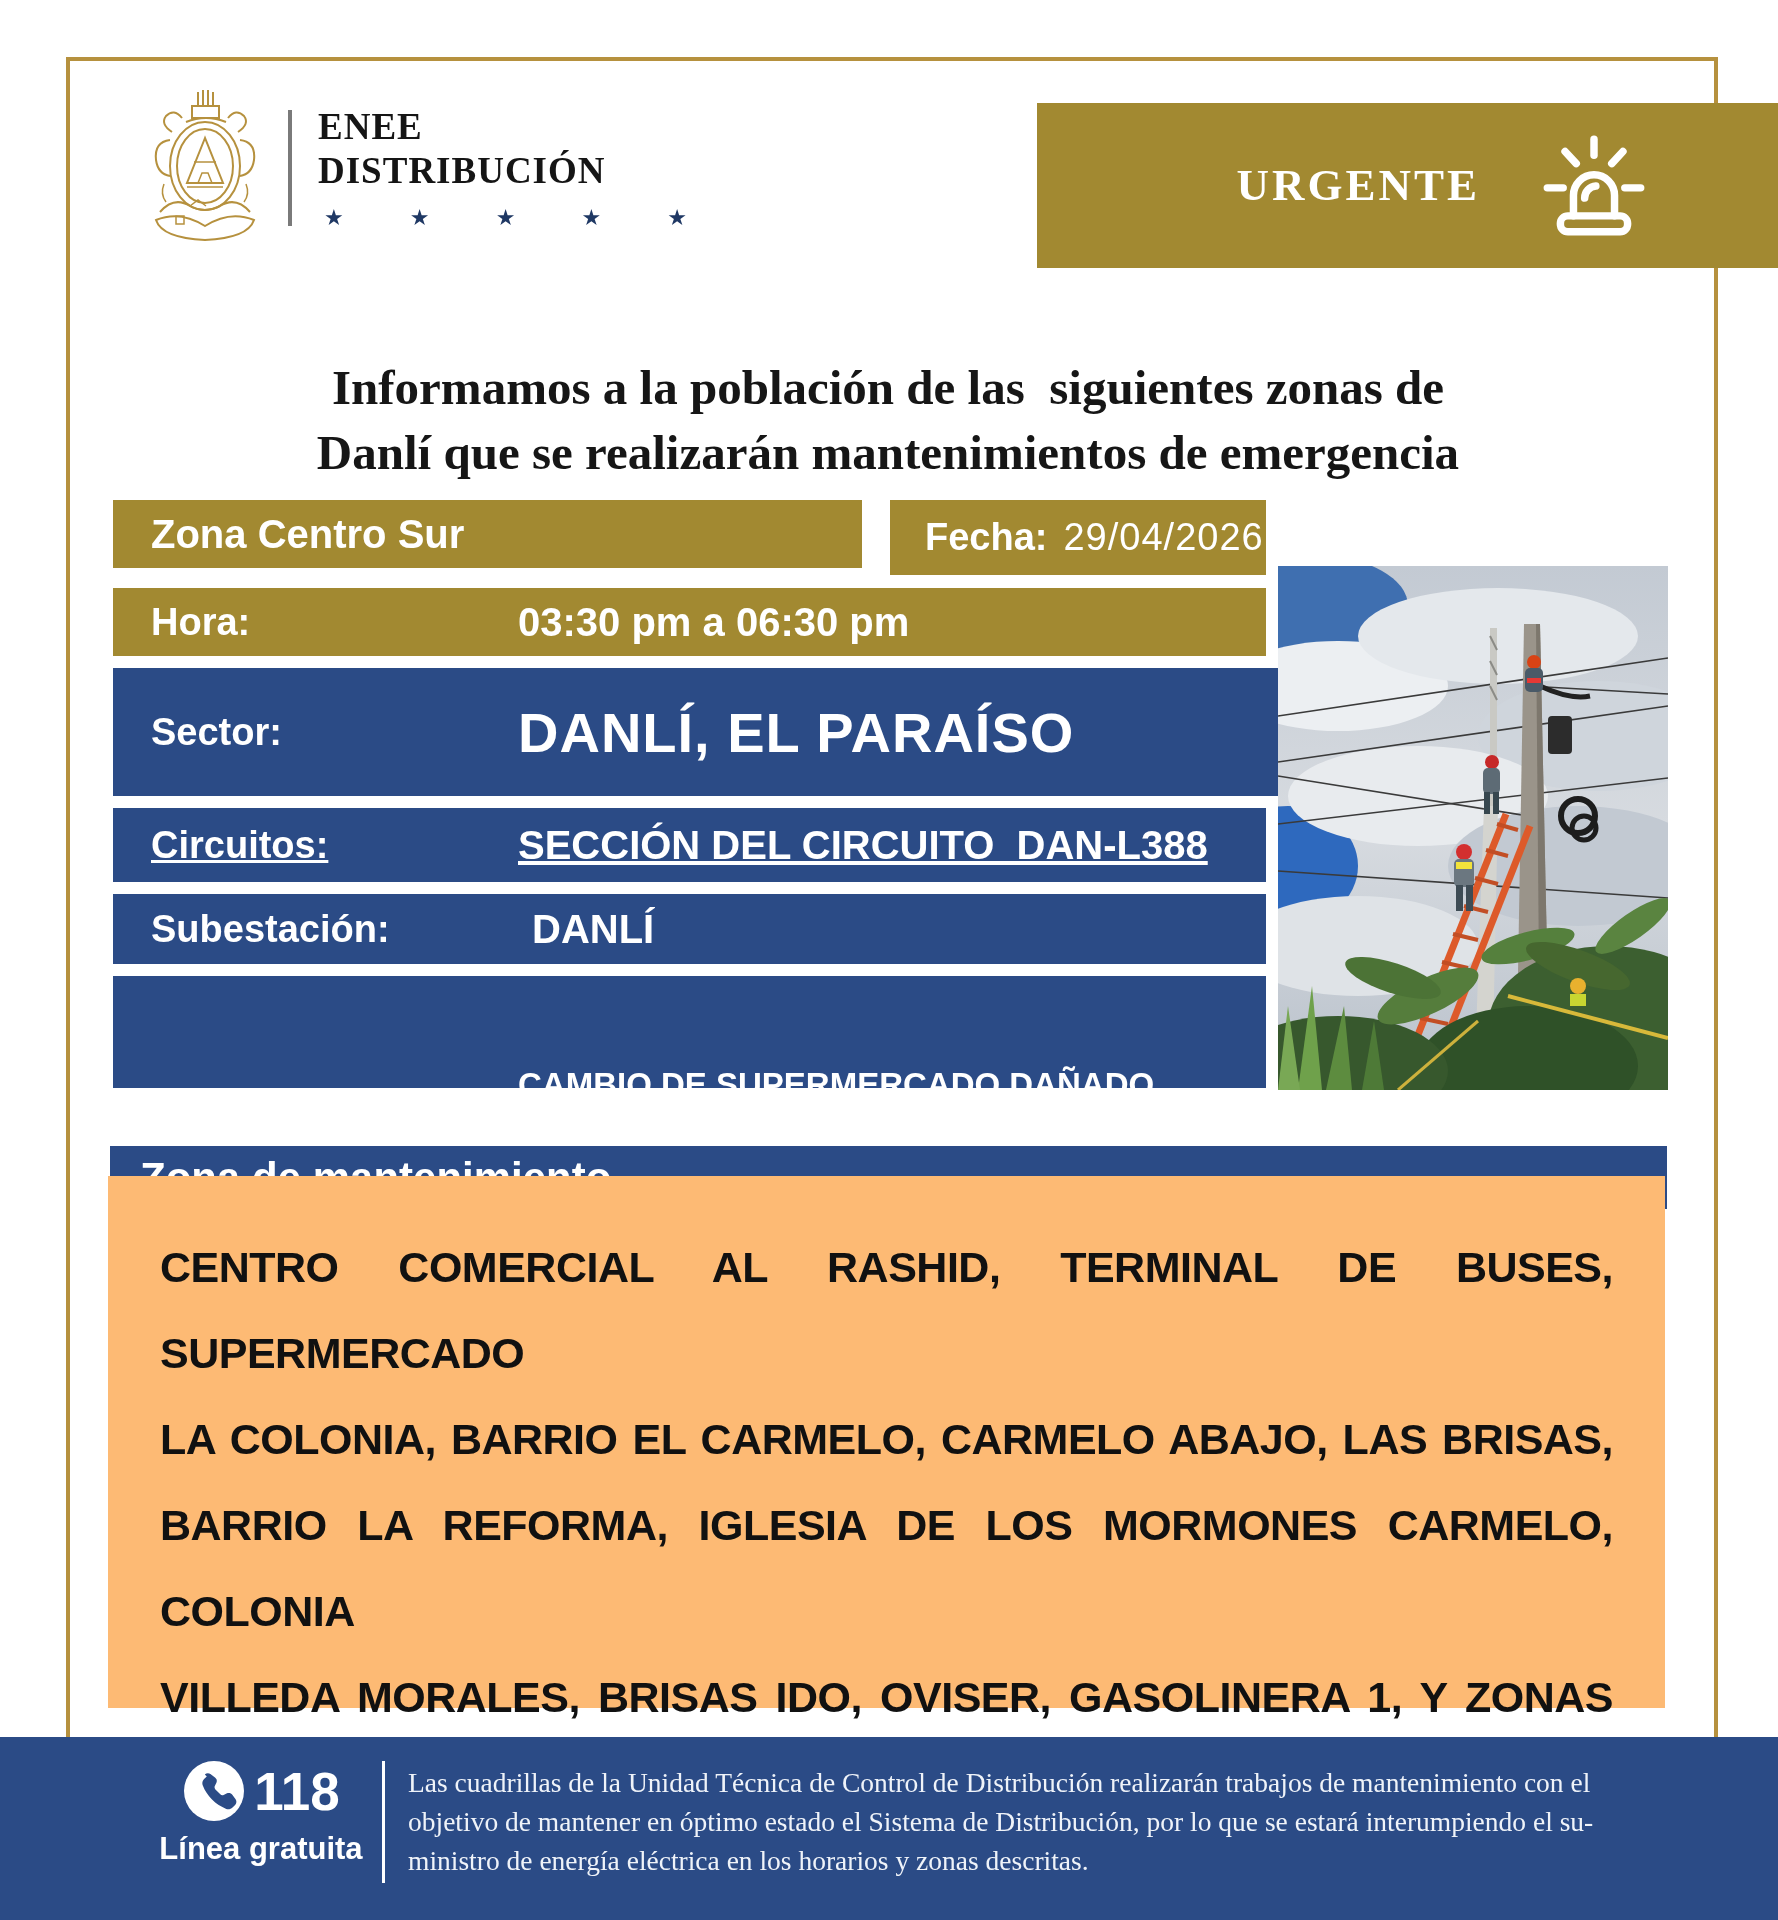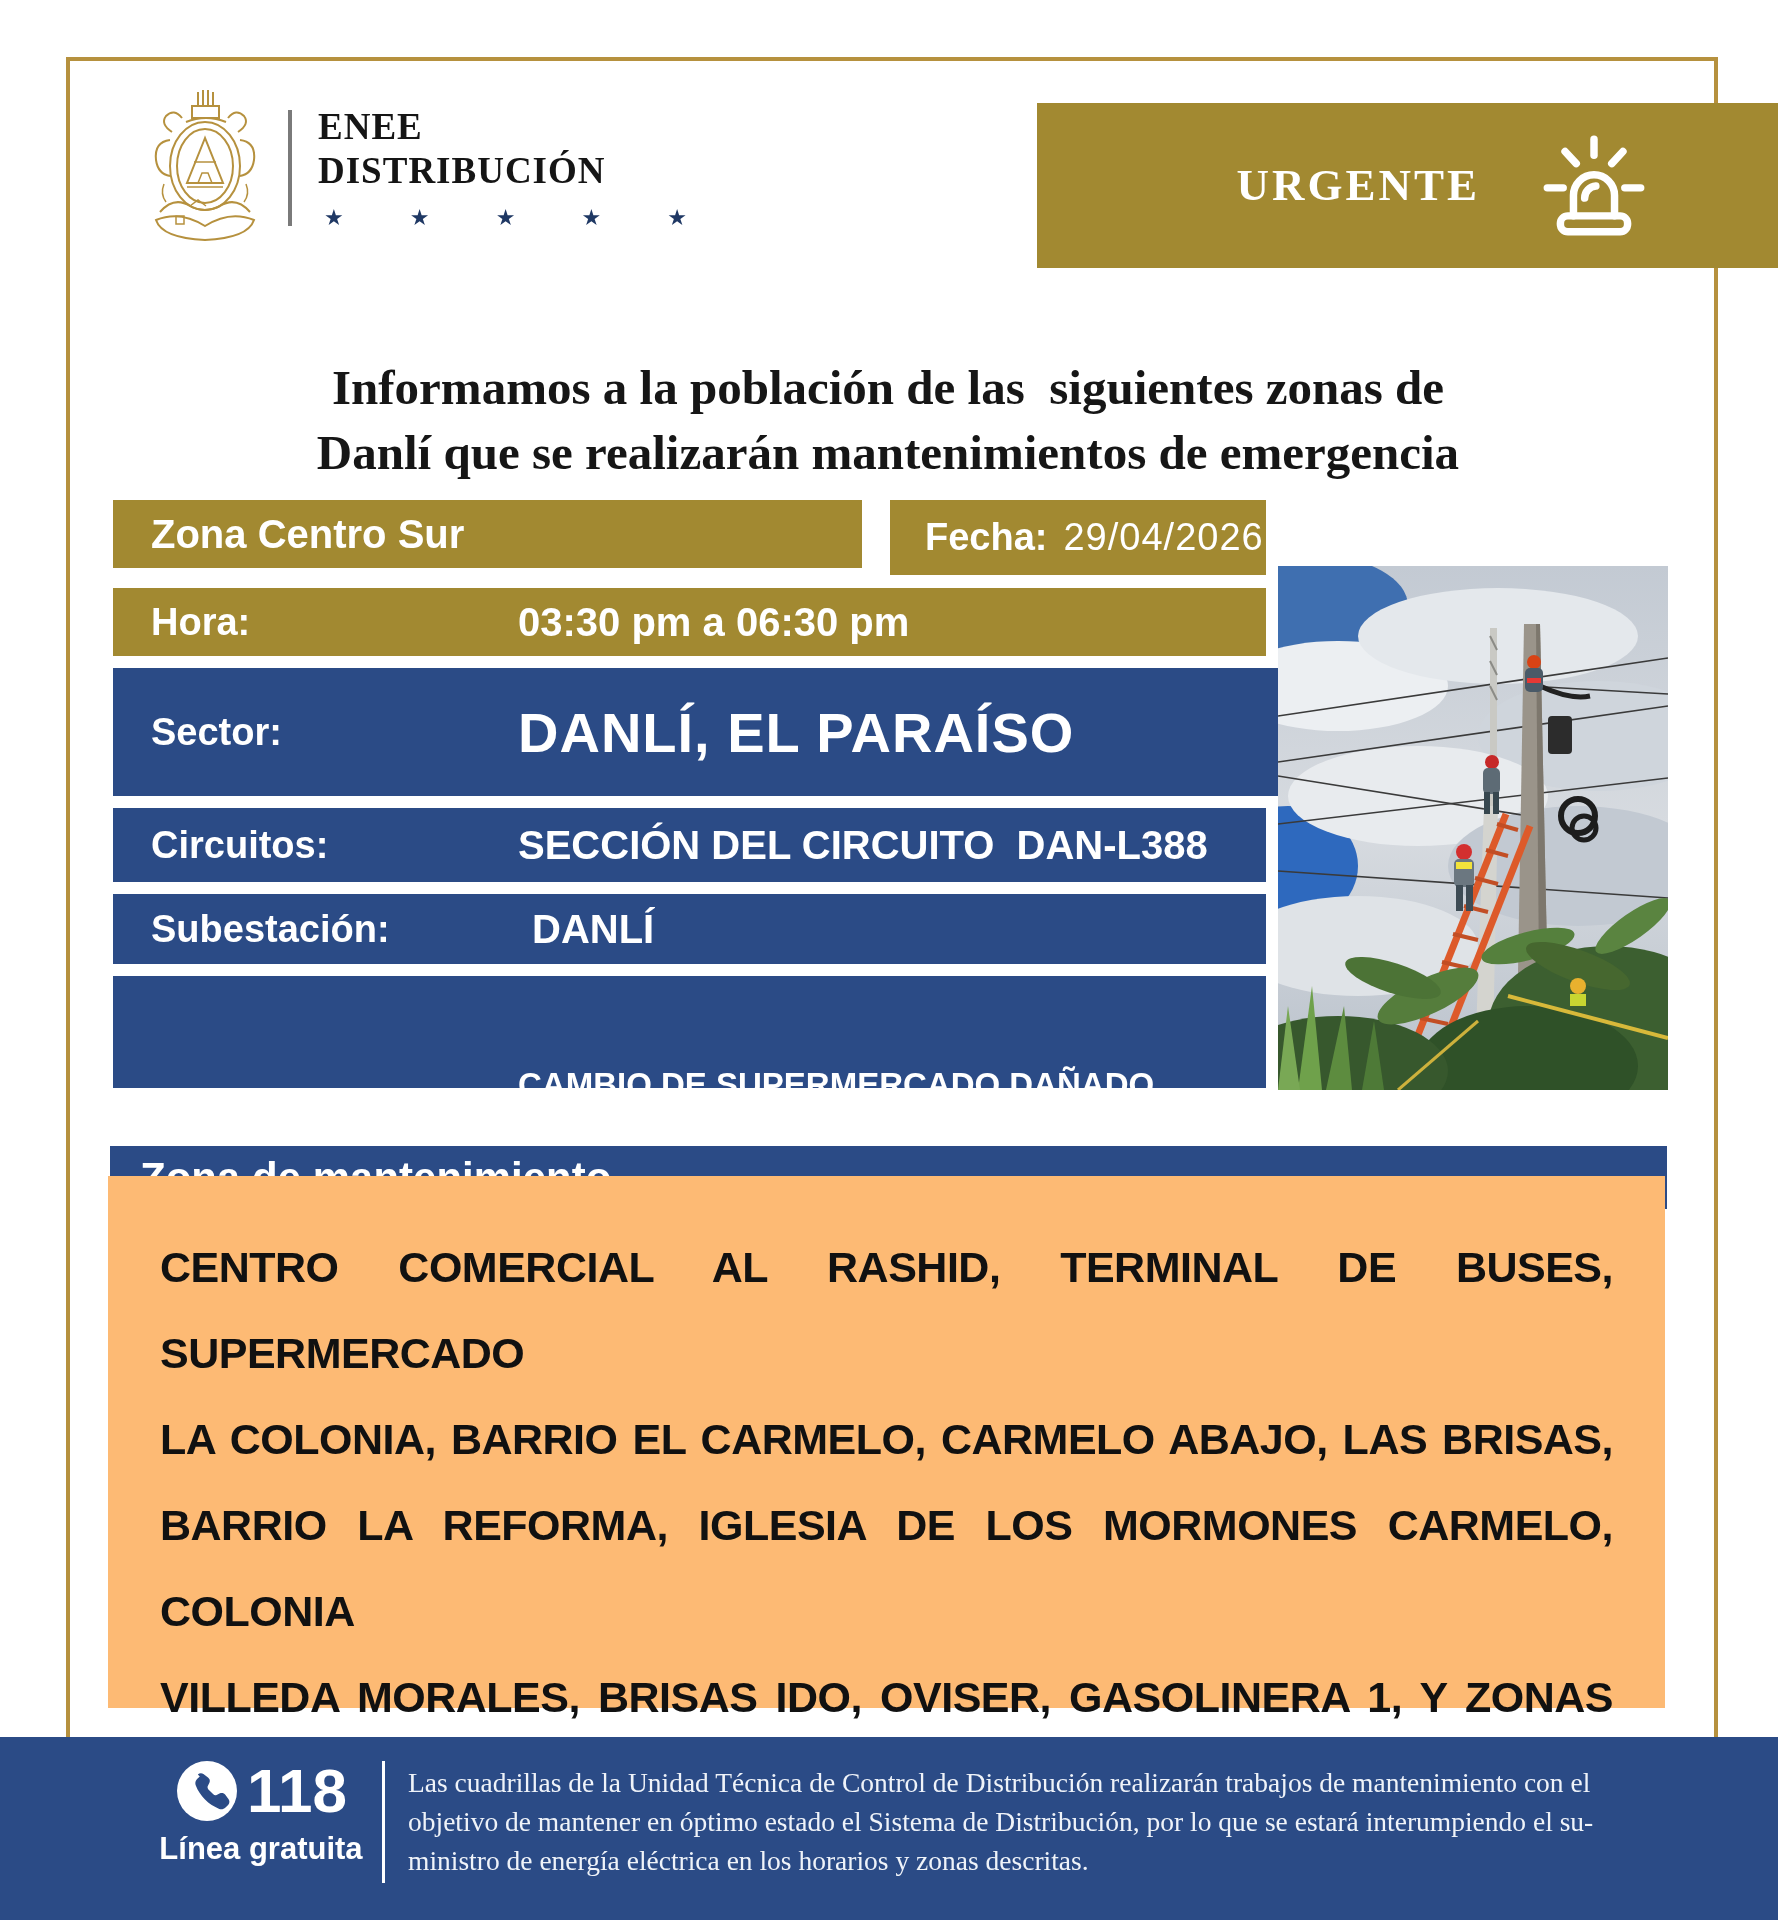--- a/index.html
+++ b/index.html
@@ -47,21 +47,21 @@
   .val{font-weight:bold;white-space:pre-wrap;}
   .zona-bar{left:113px;top:500px;width:749px;height:68px;display:flex;align-items:center;}
   .zona-bar .lbl{font-size:40px;}
   .fecha-bar{left:890px;top:500px;width:376px;height:75px;display:flex;align-items:center;padding-left:35px;}
   .fecha-lbl{font-weight:bold;font-size:38px;}
   .fecha-val{font-weight:500;font-size:38px;margin-left:16px;letter-spacing:1px;}
   .hora-bar{left:113px;top:588px;width:1153px;height:68px;}
   .hora-bar .val{font-size:40px;}
   .sector-row{left:113px;top:668px;width:1242px;height:128px;}
   .sector-row .val{font-size:56px;letter-spacing:1px;}
-  .circuitos-row{left:113px;top:808px;width:1153px;height:74px;}
+  .circuitos-row{left:113px;top:808px;width:1153px;height:74px;text-decoration:underline;}
   .circuitos-row .val{font-size:40px;}
   .subestacion-row{left:113px;top:894px;width:1153px;height:70px;}
   .subestacion-row .val{font-size:40px;padding-left:14px;}
   .trabajo-row{left:113px;top:976px;width:1153px;height:112px;}
   .trabajo-row .lbl{font-size:34px;}
   .trabajo-row .val{font-size:33px;line-height:1.32;}
   .zonaman-bar{left:110px;top:1100px;width:1557px;height:63px;display:flex;align-items:center;margin-top:46px;}
   .zonaman-bar .lbl{padding-left:30px;font-size:42px;}
   
   .photo{position:absolute;left:1278px;top:566px;width:390px;height:524px;overflow:hidden;}
@@ -74,21 +74,21 @@
   .zone-line{
     color:#111111;font-weight:bold;font-size:43px;line-height:86px;
     text-align:justify;text-align-last:justify;letter-spacing:-0.5px;white-space:normal;
   }
   .zone-line.last{text-align-last:left;}
   
   .footer{position:absolute;left:0;top:1737px;width:1778px;height:183px;background:#2B4B86;}
   .phone-block{position:absolute;left:152px;top:22px;width:218px;display:flex;flex-direction:column;align-items:center;}
   .phone-top{display:flex;align-items:center;}
   .phone-circle{width:64px;height:64px;margin-right:8px;}
-  .phone-number{color:#ffffff;font-weight:bold;font-size:62px;line-height:1;}
+  .phone-number{color:#ffffff;font-weight:bold;font-size:53px;line-height:1;}
   .phone-caption{color:#ffffff;font-weight:bold;font-size:31px;margin-top:8px;white-space:nowrap;}
   .footer-divider{position:absolute;left:382px;top:24px;width:3px;height:122px;background:#ffffff;}
   .footer-note{
     position:absolute;left:408px;top:26px;width:1270px;
     font-family:"Liberation Serif",serif;color:#EFF3F9;font-size:27.5px;line-height:1.42;
   }
 </style>
 </head>
 <body>
 

